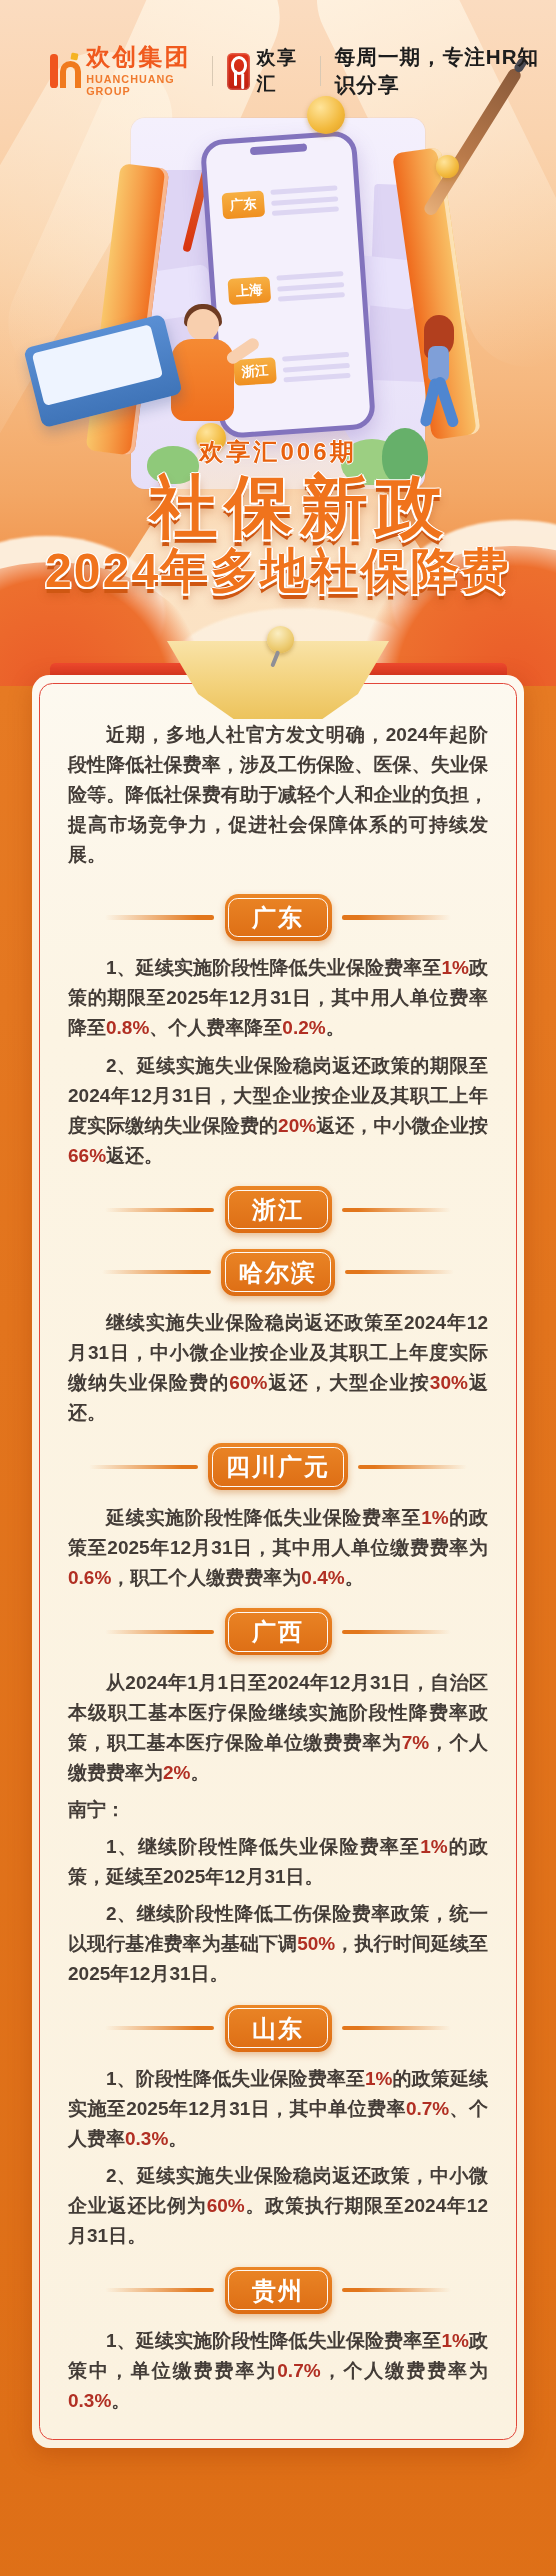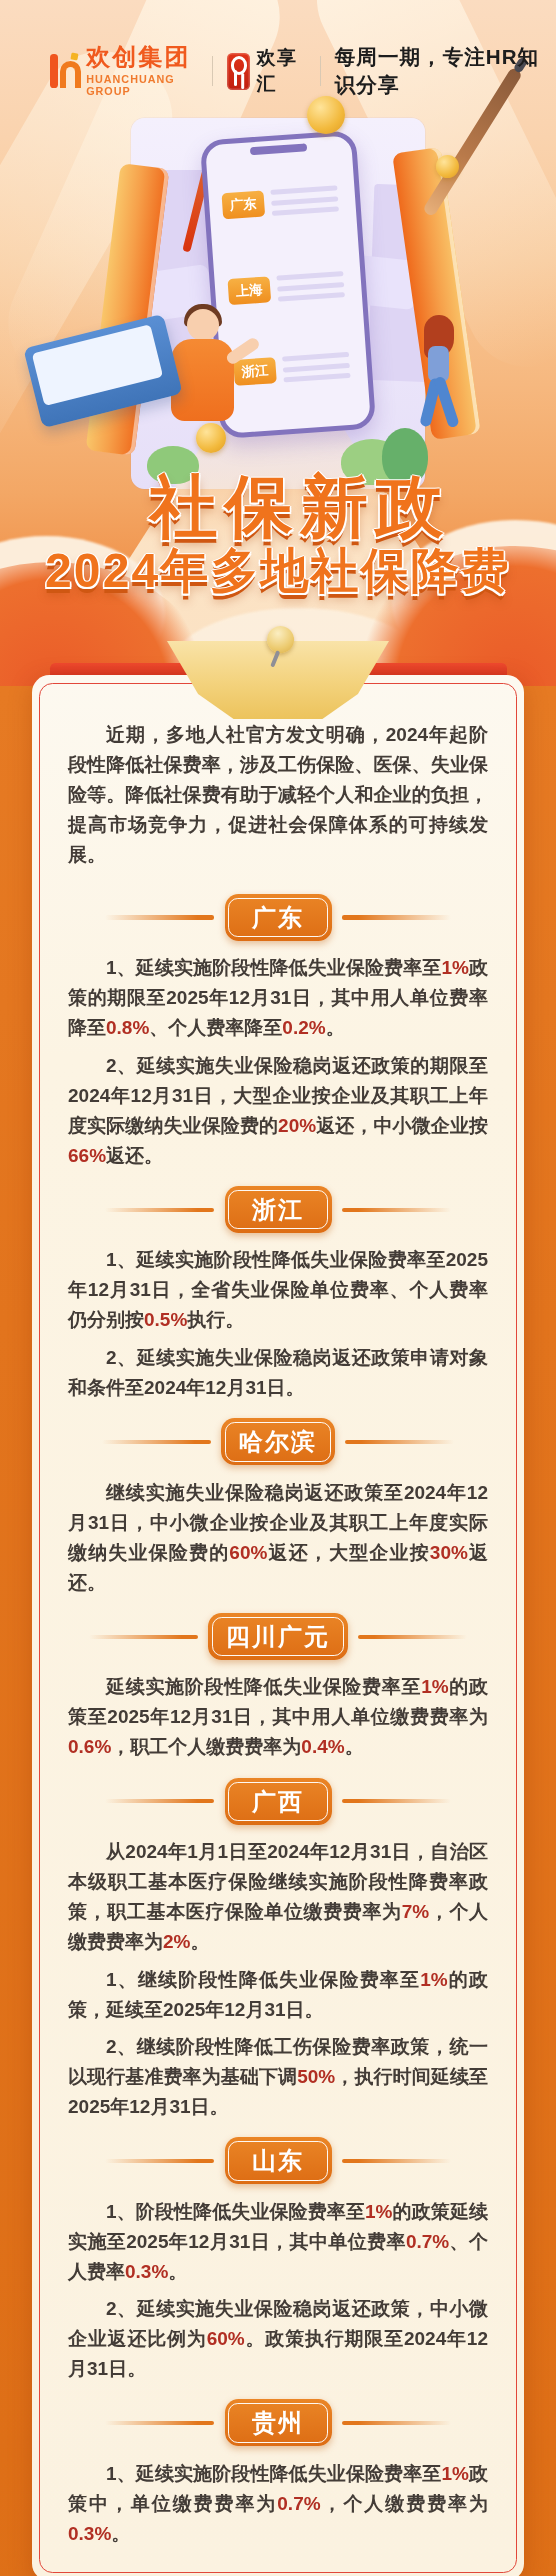--- a/index.html
+++ b/index.html
@@ -204,20 +204,21 @@
         <div class="brand-cn">欢创集团</div>
         <div class="brand-en">HUANCHUANG GROUP</div>
       </div>
       <div class="vdiv"></div>
       <div class="seal small"></div>
       <div class="product-cn">欢享汇</div>
       <div class="vdiv"></div>
       <div class="tagline">每周一期，专注HR知识分享</div>
     </div>
 
+    <div class="issue">欢享汇006期</div>
     <div class="big-title t1">社保新政</div>
     <div class="big-title t2">2024年多地社保降费</div>
   </div>
 
   <div class="col">
 
     <div class="card">
       <div class="ribbon-strip"></div>
       <div class="banner"></div>
       <div class="pin">
@@ -239,24 +240,20 @@
               <p class="para"><span>2、延续实施失业保险稳岗返还政策的期限至2024年12月31日，大型企业按企业及其职工上年度实际缴纳失业保险费的</span><span class="em">20%</span><span>返还，中小微企业按</span><span class="em">66%</span><span>返还。</span></p>
             </div>
   </section>
 
   <section>
     <div class="badge-row">
       <div class="dash l"></div>
       <div class="badge">浙江</div>
       <div class="dash r"></div>
     </div>
-    <div>
-              <p class="para"><span>1、延续实施阶段性降低失业保险费率至2025年12月31日，全省失业保险单位费率、个人费率仍分别按</span><span class="em">0.5%</span><span>执行。</span></p>
-              <p class="para"><span>2、延续实施失业保险稳岗返还政策申请对象和条件至2024年12月31日。</span></p>
-            </div>
   </section>
 
   <section>
     <div class="badge-row">
       <div class="dash l"></div>
       <div class="badge">哈尔滨</div>
       <div class="dash r"></div>
     </div>
     <div>
               <p class="para"><span>继续实施失业保险稳岗返还政策至2024年12月31日，中小微企业按企业及其职工上年度实际缴纳失业保险费的</span><span class="em">60%</span><span>返还，大型企业按</span><span class="em">30%</span><span>返还。</span></p>
@@ -275,20 +272,21 @@
   </section>
 
   <section>
     <div class="badge-row">
       <div class="dash l"></div>
       <div class="badge">广西</div>
       <div class="dash r"></div>
     </div>
     <div>
               <p class="para"><span>从2024年1月1日至2024年12月31日，自治区本级职工基本医疗保险继续实施阶段性降费率政策，职工基本医疗保险单位缴费费率为</span><span class="em">7%</span><span>，个人缴费费率为</span><span class="em">2%</span><span>。</span></p>
+              <p class="para no-indent"><span>南宁：</span></p>
               <p class="para"><span>1、继续阶段性降低失业保险费率至</span><span class="em">1%</span><span>的政策，延续至2025年12月31日。</span></p>
               <p class="para"><span>2、继续阶段性降低工伤保险费率政策，统一以现行基准费率为基础下调</span><span class="em">50%</span><span>，执行时间延续至2025年12月31日。</span></p>
             </div>
   </section>
 
   <section>
     <div class="badge-row">
       <div class="dash l"></div>
       <div class="badge">山东</div>
       <div class="dash r"></div>

